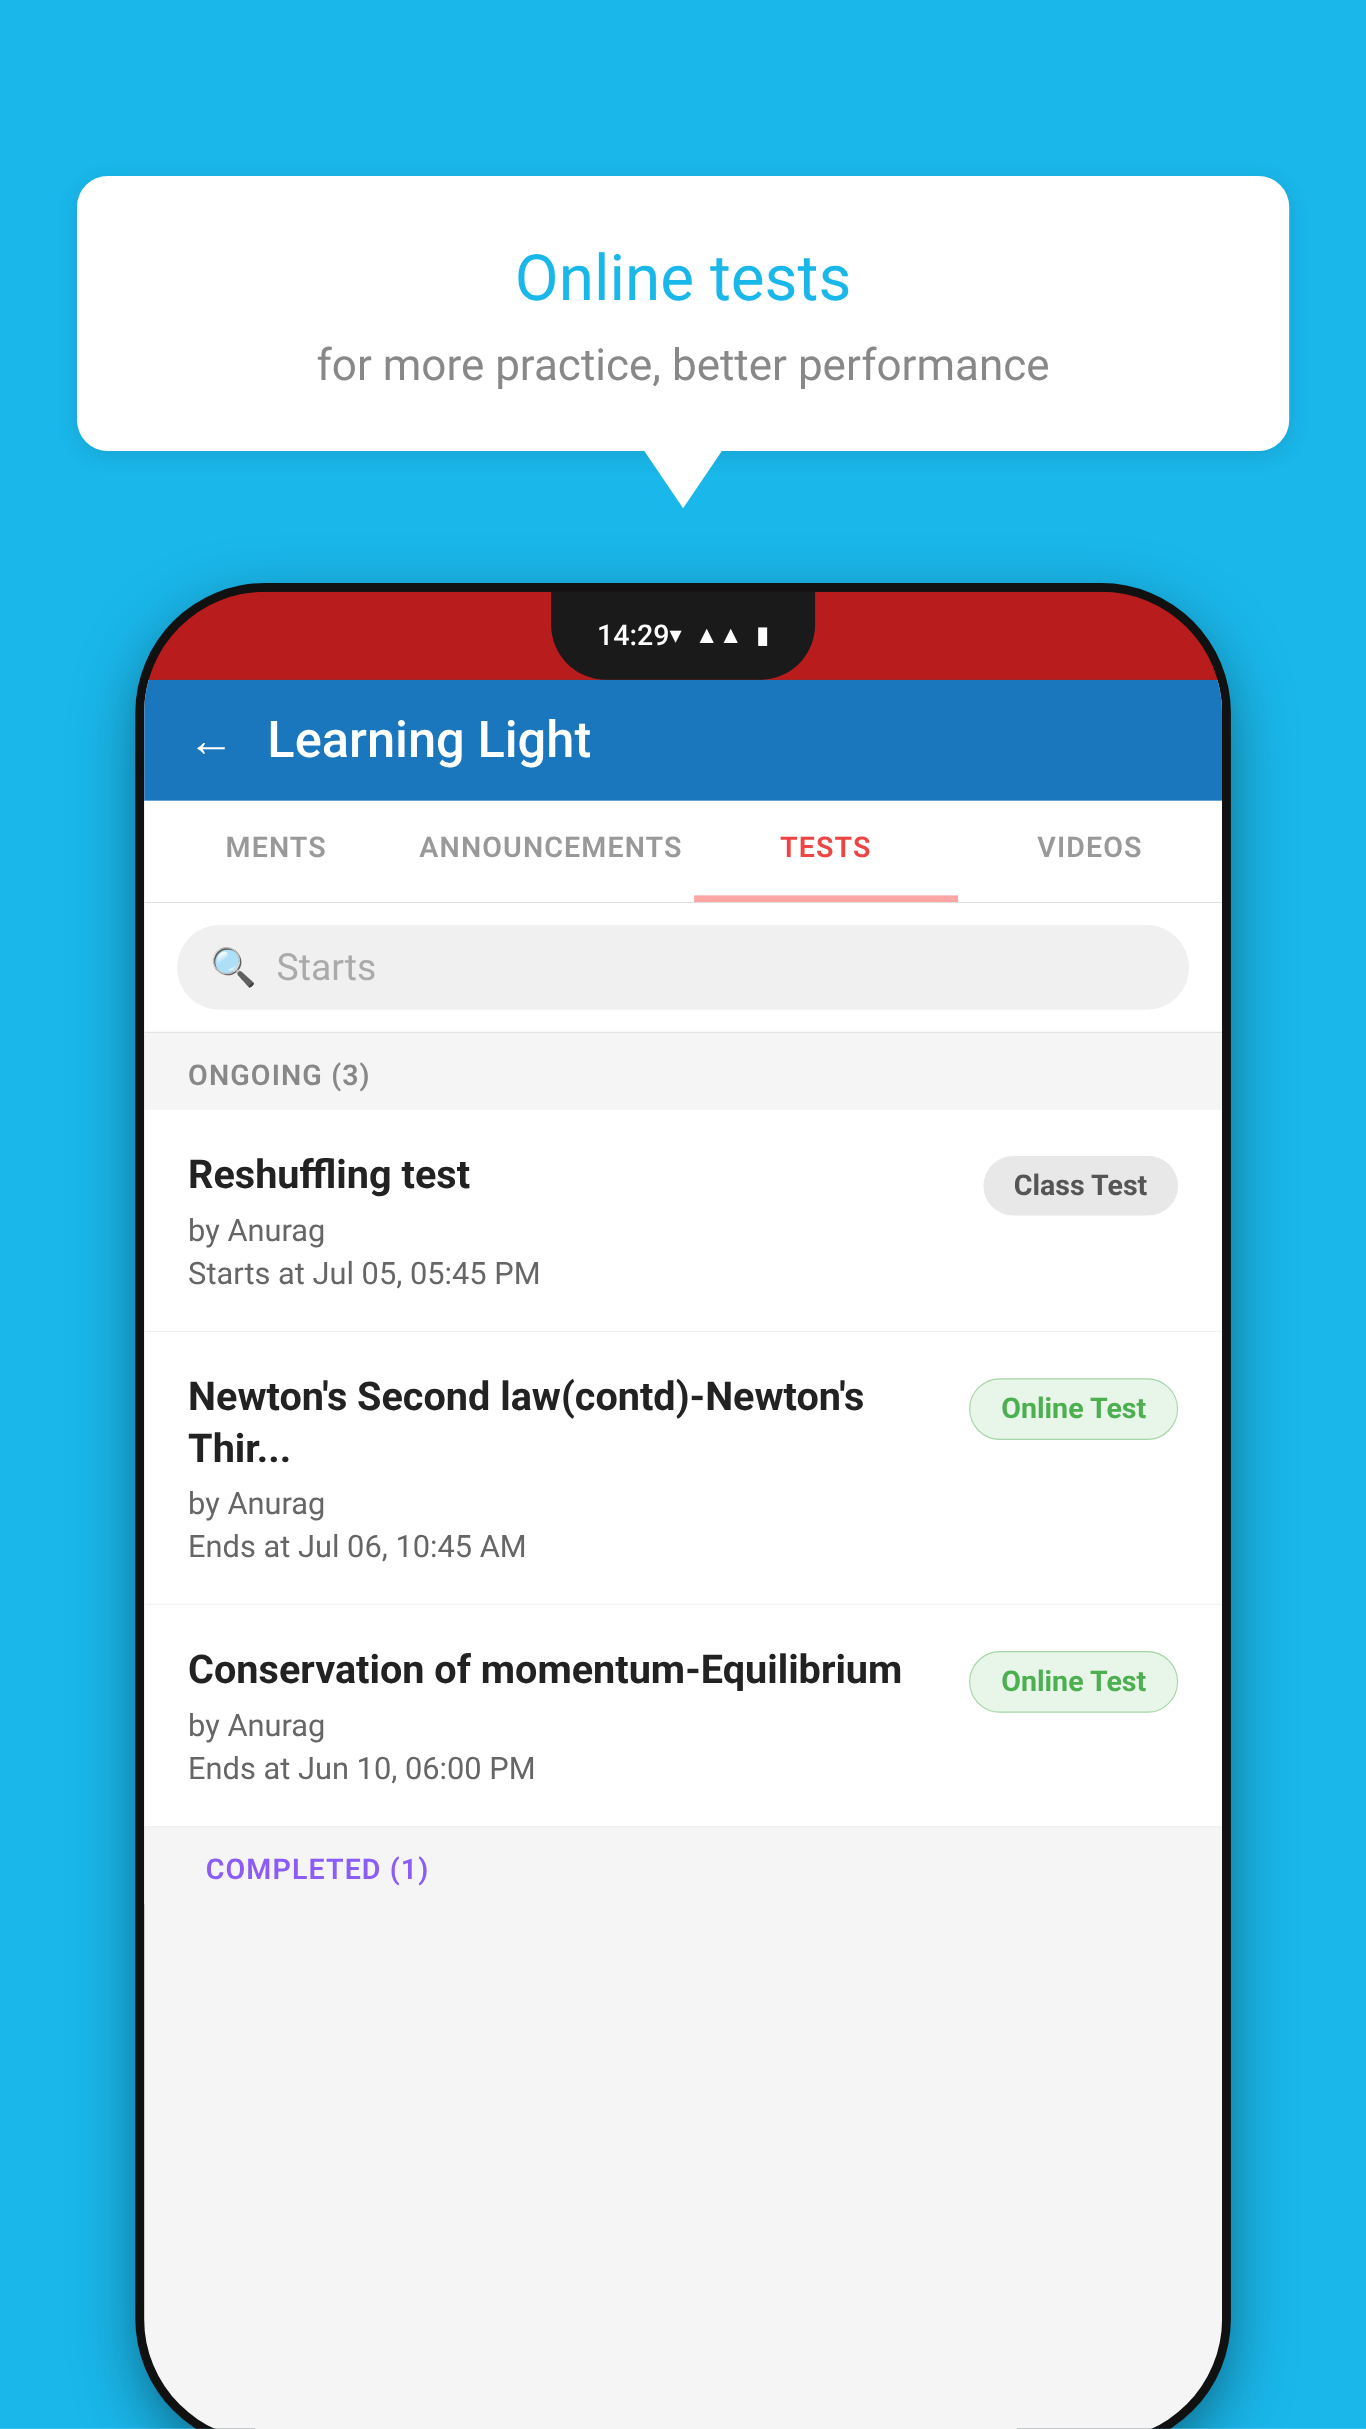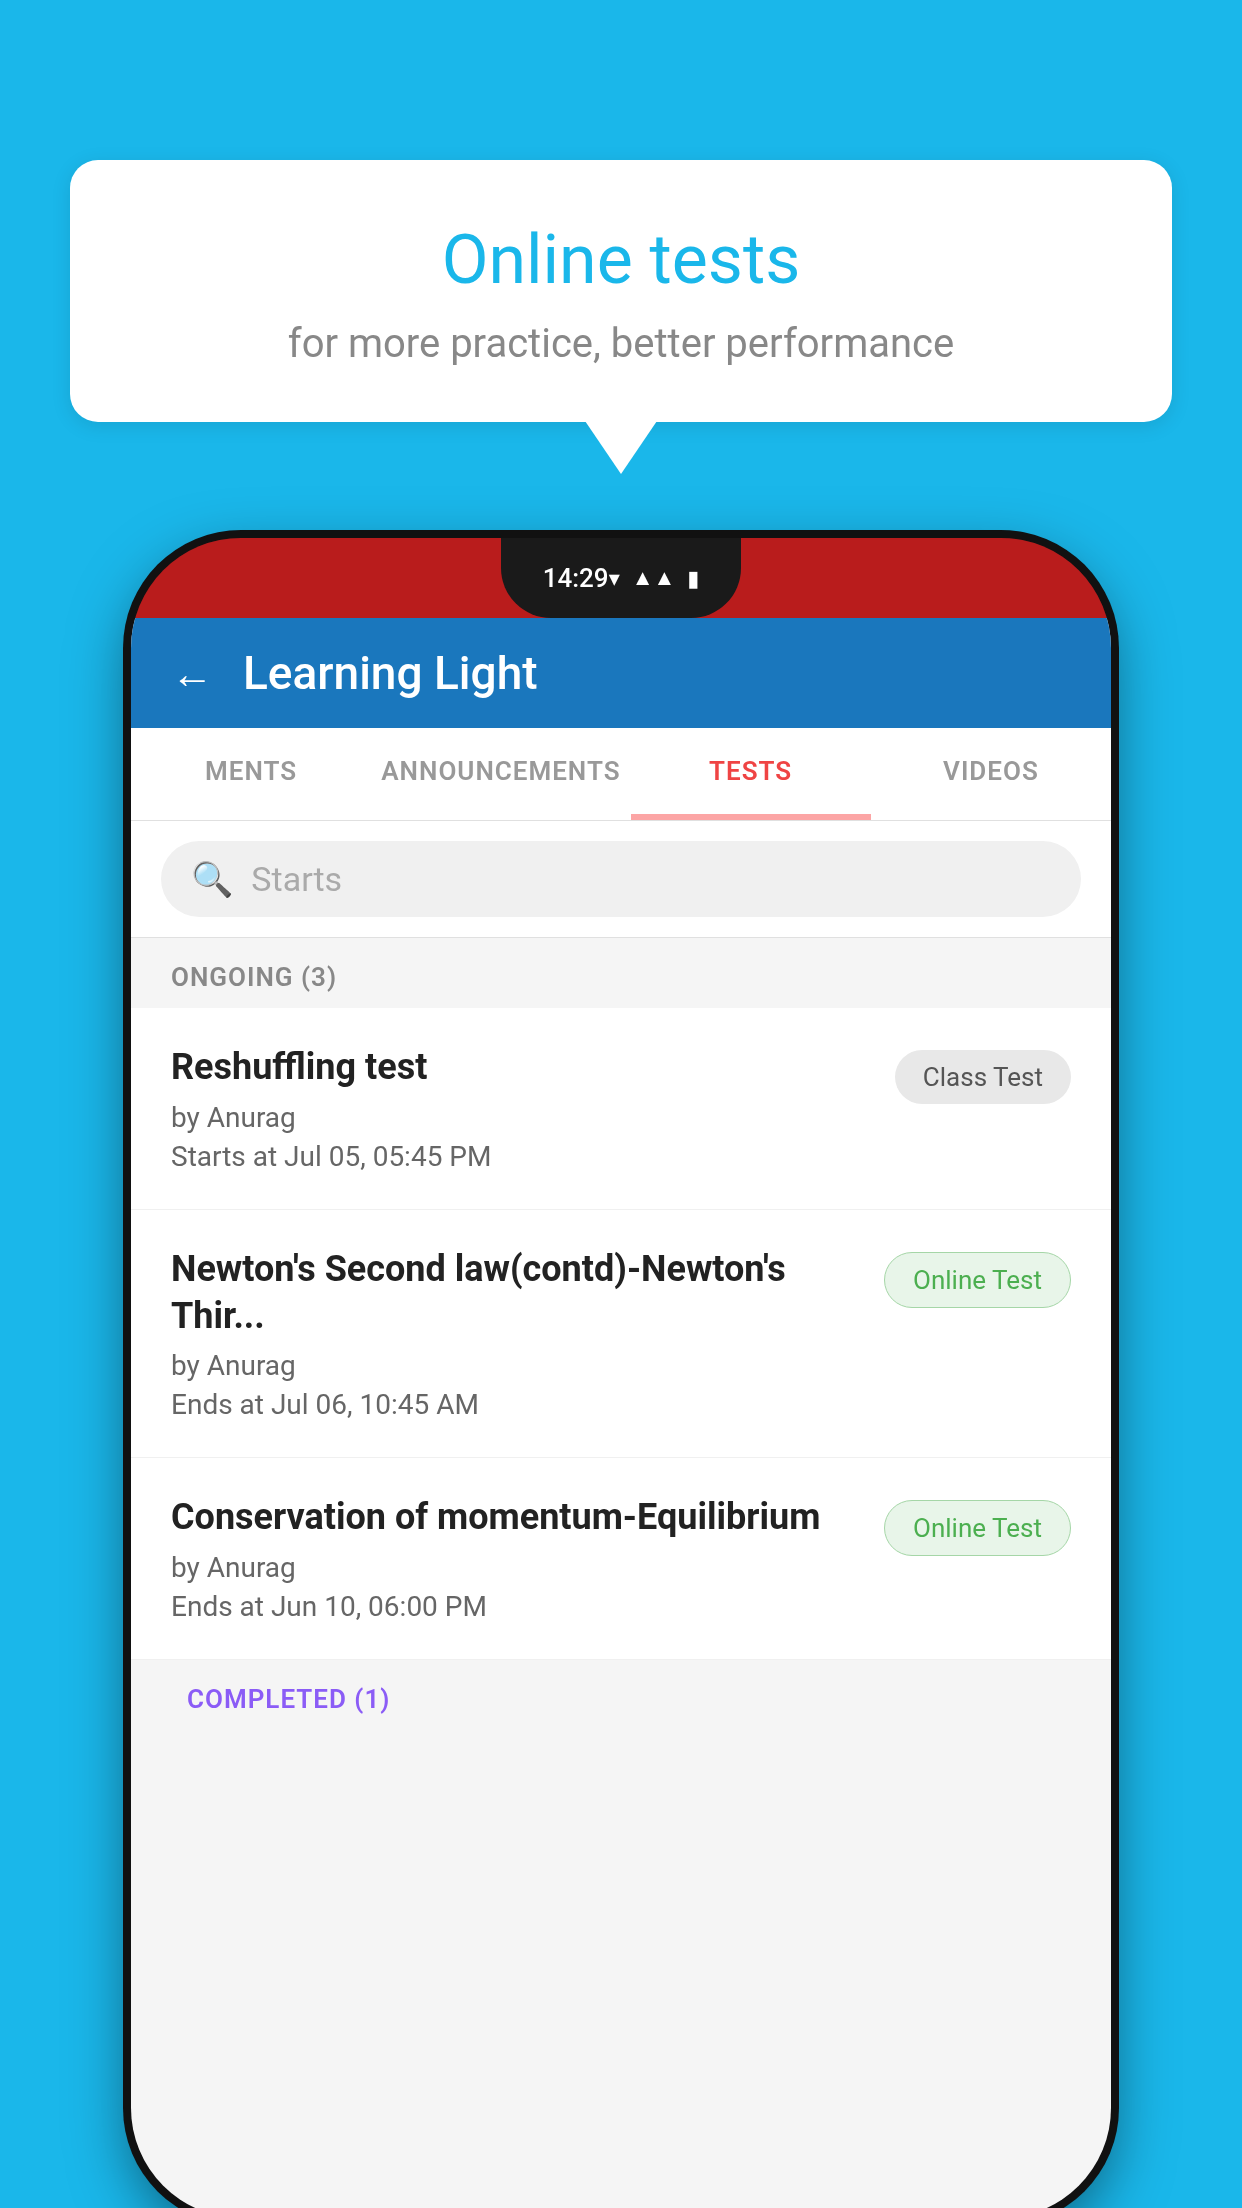--- a/index.html
+++ b/index.html
@@ -33,21 +33,21 @@
       position: absolute;
       bottom: -52px;
       left: 50%;
       transform: translateX(-50%);
       border-left: 38px solid transparent;
       border-right: 38px solid transparent;
       border-top: 56px solid white;
     }
     .bubble-title {
       color: #1ab7ea;
-      font-size: 68px;
+      font-size: 58px;
       font-weight: 400;
       margin-bottom: 20px;
     }
     .bubble-subtitle {
       color: #888;
       font-size: 40px;
       font-weight: 400;
     }
 
     
@@ -220,21 +220,21 @@
       margin-bottom: 6px;
     }
     .test-time {
       font-size: 28px;
       color: #666;
     }
     .test-badge {
       border-radius: 50px;
       padding: 12px 28px;
       font-size: 26px;
-      font-weight: 400;
+      font-weight: 700;
       white-space: nowrap;
       margin-top: 6px;
       flex-shrink: 0;
     }
     .badge-class {
       background: #e8e8e8;
       color: #555;
     }
     .badge-online {
       background: #e8f5e9;

